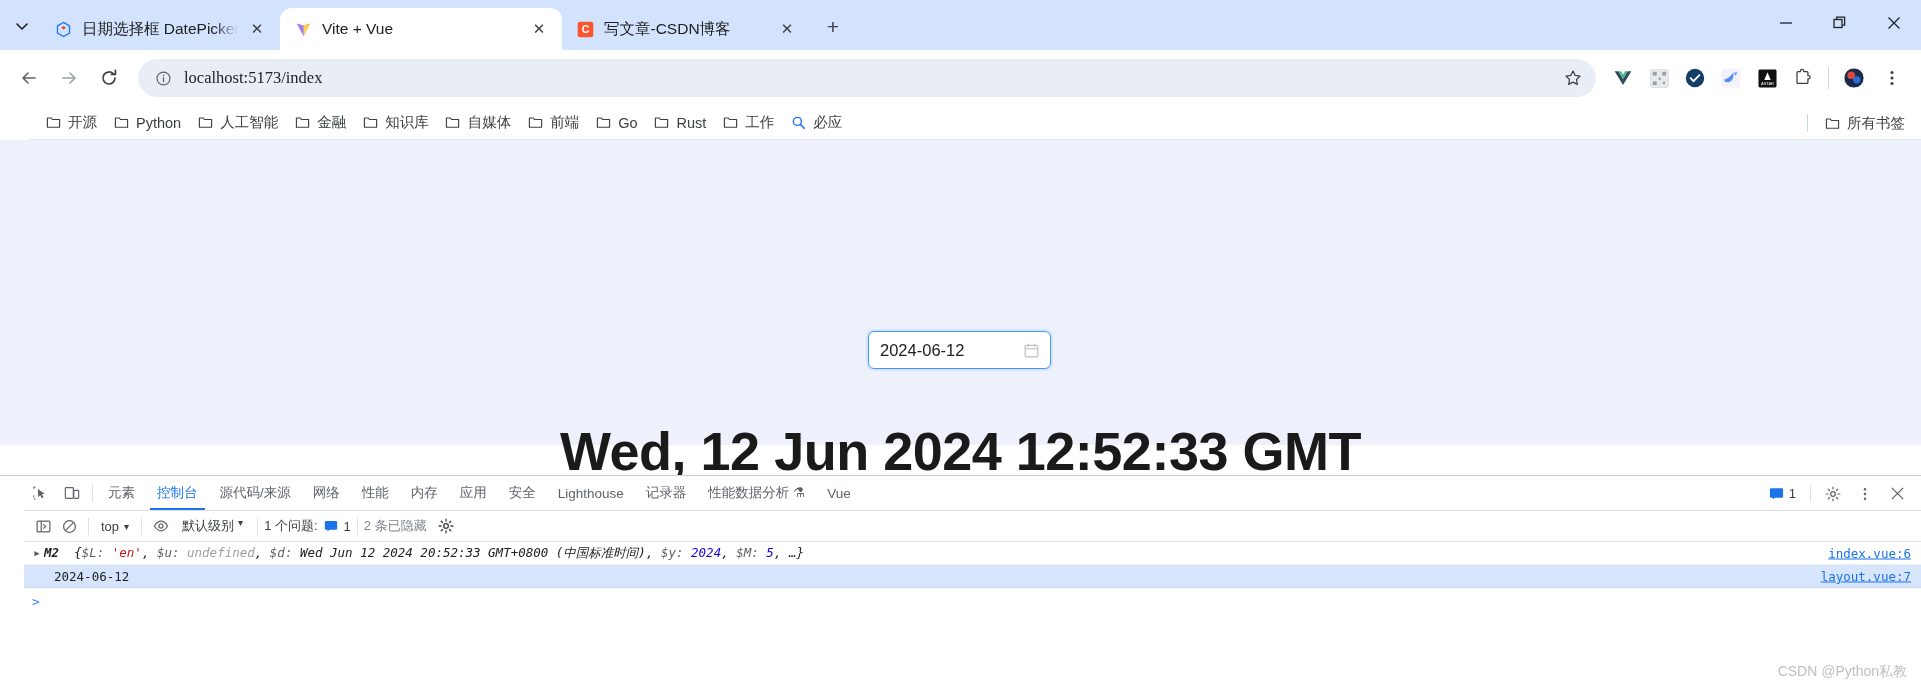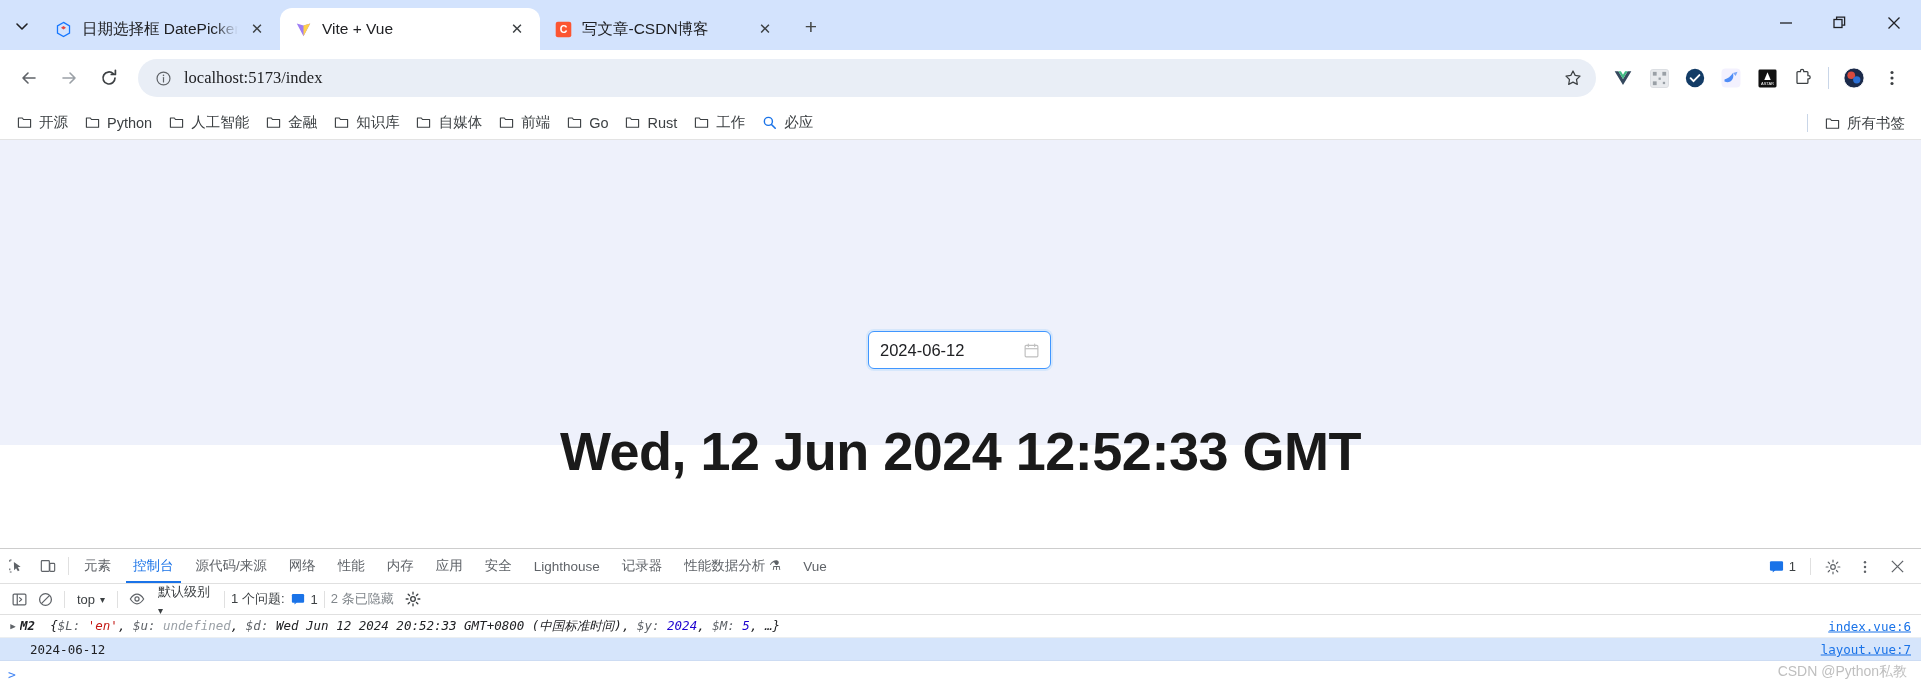--- a/index.html
+++ b/index.html
@@ -54,21 +54,21 @@
     mask-image: linear-gradient(to right, #000 85%, transparent 100%);
   }
   .tab .closebtn {
     width: 22px; height: 22px; flex: 0 0 auto;
     margin-left: 8px;
     display: flex; align-items: center; justify-content: center;
     border-radius: 50%;
     font-size: 15px; color: #3c4043;
   }
   .tab-w1 { width: 240px; }
-  .tab-w2 { width: 260px; }
+  .tab-w2 { width: 282px; }
   .tab-w3 { width: 248px; }
   .newtab {
     width: 34px; height: 34px;
     display: flex; align-items: center; justify-content: center;
     margin: 0 0 6px 6px;
     border-radius: 50%;
     font-size: 21px; color: #444746; font-weight: 300;
     flex: 0 0 auto;
   }
   .wincontrols {
@@ -132,20 +132,21 @@
   }
 
   
   .bookmarks {
     height: 34px;
     background: #fff;
     display: flex; align-items: center;
     padding: 0 8px;
     border-bottom: 1px solid #e3e3e3;
     position: relative;
+    margin-left: 29px;
   }
   .bm {
     display: flex; align-items: center;
     padding: 4px 8px;
     border-radius: 6px;
     font-size: 14.5px;
     color: #3c4043;
     white-space: nowrap;
     flex: 0 0 auto;
   }
@@ -196,24 +197,25 @@
     font-weight: 700;
     color: #1a1a1a;
     letter-spacing: -0.5px;
   }
   .whitegap { height: 110px; background: #fff; }
 
   
   .devtools {
     position: absolute;
     left: 0; right: 0; bottom: 0;
-    height: 138px;
+    height: 211px;
     background: #fff;
     border-top: 1px solid #cdcdcd;
     font-size: 12px;
+    padding-left: 24px;
   }
   .dt-tabs {
     height: 35px;
     display: flex; align-items: stretch;
     border-bottom: 1px solid #e0e0e0;
     position: relative;
     background: #fff;
   }
   .dt-iconbtn {
     width: 32px;
@@ -278,21 +280,20 @@
   }
   .filter-input::placeholder { color: #9aa0a6; }
   .dt-toolbar-right {
     display: flex; align-items: center;
     flex: 0 0 auto; gap: 0;
   }
   .lvl-select {
     display: flex; align-items: flex-start; gap: 4px;
     font-size: 13px; color: #3c4043;
     padding: 2px 8px;
-    flex-direction: column;
   }
   .tb-sep { width: 1px; height: 17px; background: #e0e0e0; margin: 0 6px; }
   .issues {
     display: flex; align-items: center; gap: 6px;
     font-size: 13px; color: #3c4043;
   }
   .hidden-count { font-size: 13px; color: #80868b; }
 
   .console {
     position: relative;

